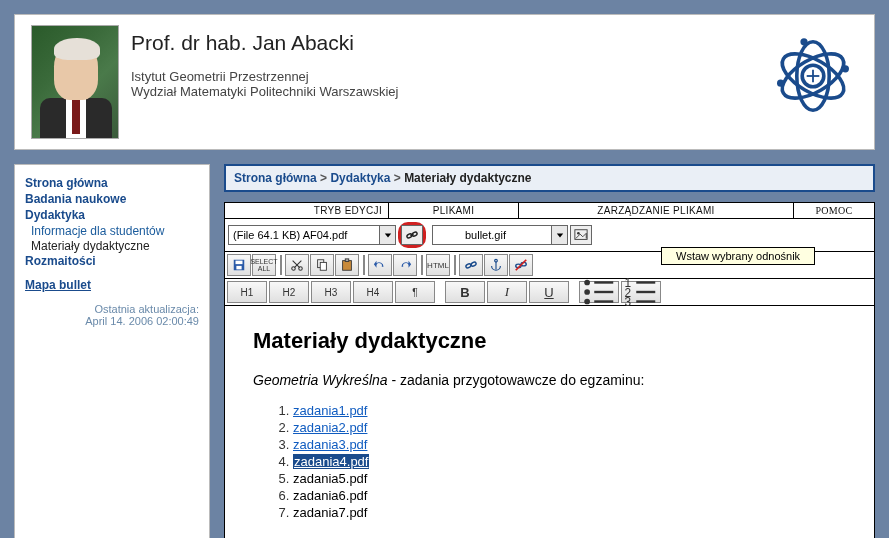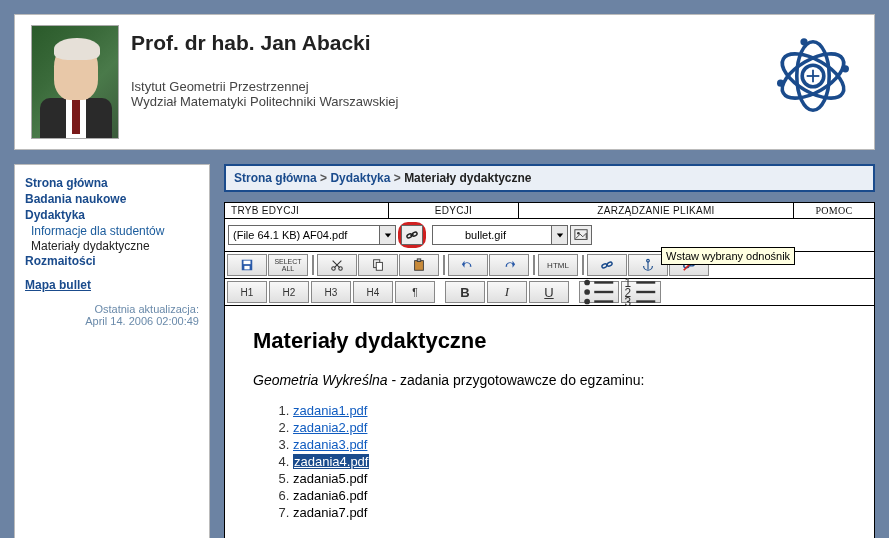--- a/index.html
+++ b/index.html
@@ -62,23 +62,23 @@
 }
 .avatar .tie {
   position: absolute;
   left: 40px; top: 74px;
   width: 8px; height: 34px;
   background: #7a1a1a;
 }
 .header-text { flex: 1; padding: 6px 0; }
 .header-text h1 {
   font-size: 21px;
-  font-weight: bold;
+  font-weight: normal;
   color: #222;
-  margin-bottom: 24px;
+  margin-bottom: 14px;
 }
 .header-text .line { color: #444; font-size: 13px; }
 .logo {
   width: 90px; height: 90px;
   margin-top: 6px;
 }
 .logo svg { width: 100%; height: 100%; }
 .layout { display: flex; gap: 14px; }
 .sidebar {
   width: 196px;
@@ -187,36 +187,36 @@
   border-radius: 10px;
   padding: 0;
   display: inline-flex;
 }
 .tooltip {
   position: absolute;
   left: 436px;
   top: 28px;
   background: #ffffe1;
   border: 1px solid #000;
-  padding: 2px 4px;
+  padding: 2px 14px;
   font-size: 11px;
   color: #000;
   z-index: 50;
   white-space: nowrap;
 }
 .tool-row {
   display: flex;
   align-items: center;
   gap: 0;
   padding: 2px 2px;
   background: #fff;
   border-bottom: 1px solid #000;
 }
 .tool-row .tb {
-  width: 40px; height: 22px;
+  width: 24px; height: 22px;
   border: 1px solid #888;
   background: linear-gradient(#f8f8f8,#e0e0e0);
   margin-right: 1px;
   display: inline-flex;
   align-items: center; justify-content: center;
   cursor: pointer;
 }
 .tool-row .tb svg { width: 14px; height: 14px; }
 .tool-row .divider {
   width: 2px; height: 20px; background: #888; margin: 0 3px;
@@ -321,22 +321,22 @@
       <div class="breadcrumb-bar">
         <span>Strona główna</span>
         <span class="sep">&gt;</span>
         <span>Dydaktyka</span>
         <span class="sep">&gt;</span>
         <span class="curr">Materiały dydaktyczne</span>
       </div>
 
       <div class="editor">
         <div class="menu-row">
-          <div class="mcell" style="width:164px;text-align:left;">TRYB EDYCJI</div>
-          <div class="mcell" style="width:130px;">EDYCJI</div>
+          <div class="mcell" style="width:164px;text-align:right;">TRYB EDYCJI</div>
+          <div class="mcell" style="width:130px;">PLIKAMI</div>
           <div class="mcell" style="flex:1;">ZARZĄDZANIE PLIKAMI</div>
           <div class="mcell" style="width:80px;">POMOC</div>
         </div>
 
         <div class="file-row">
           <span class="combo">
             <input style="width: 150px;" value="(File 64.1 KB) AF04.pdf">
             <span class="dd">
               <svg viewBox="0 0 10 10">
                   <polygon points="1,3 9,3 5,8" fill="#000"></polygon>

